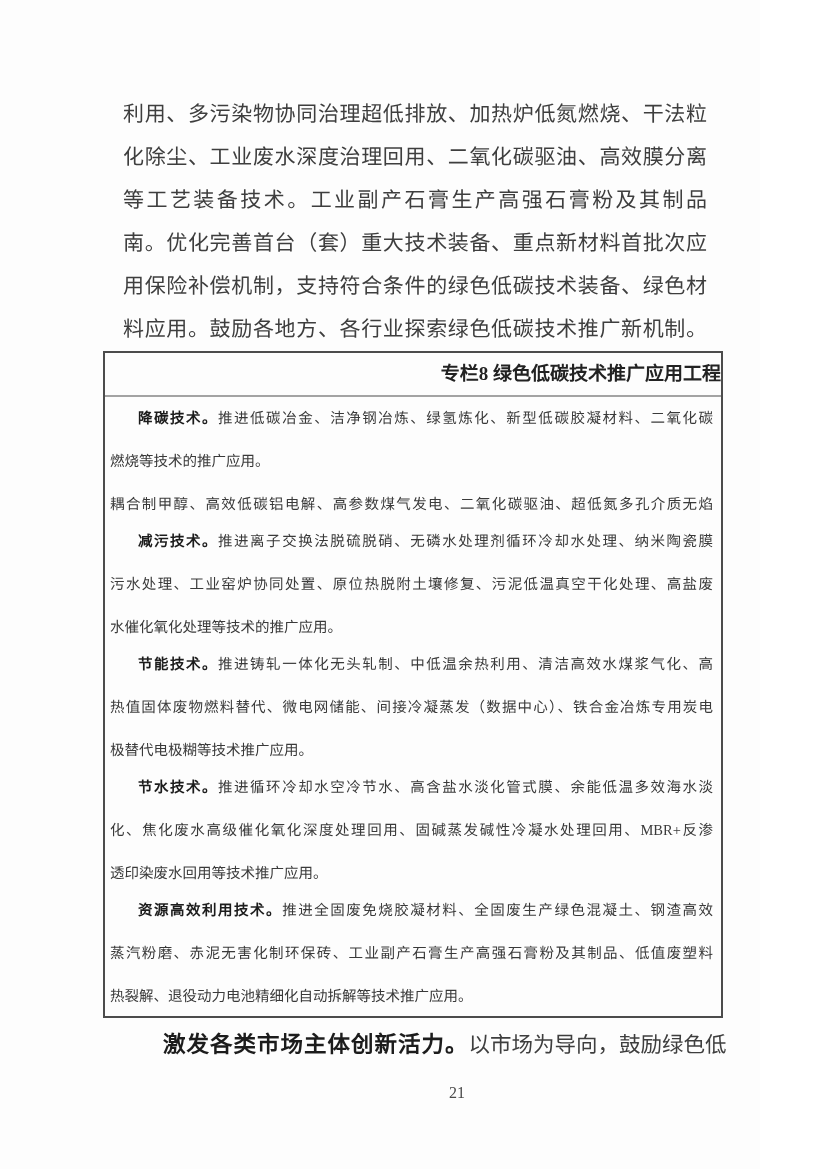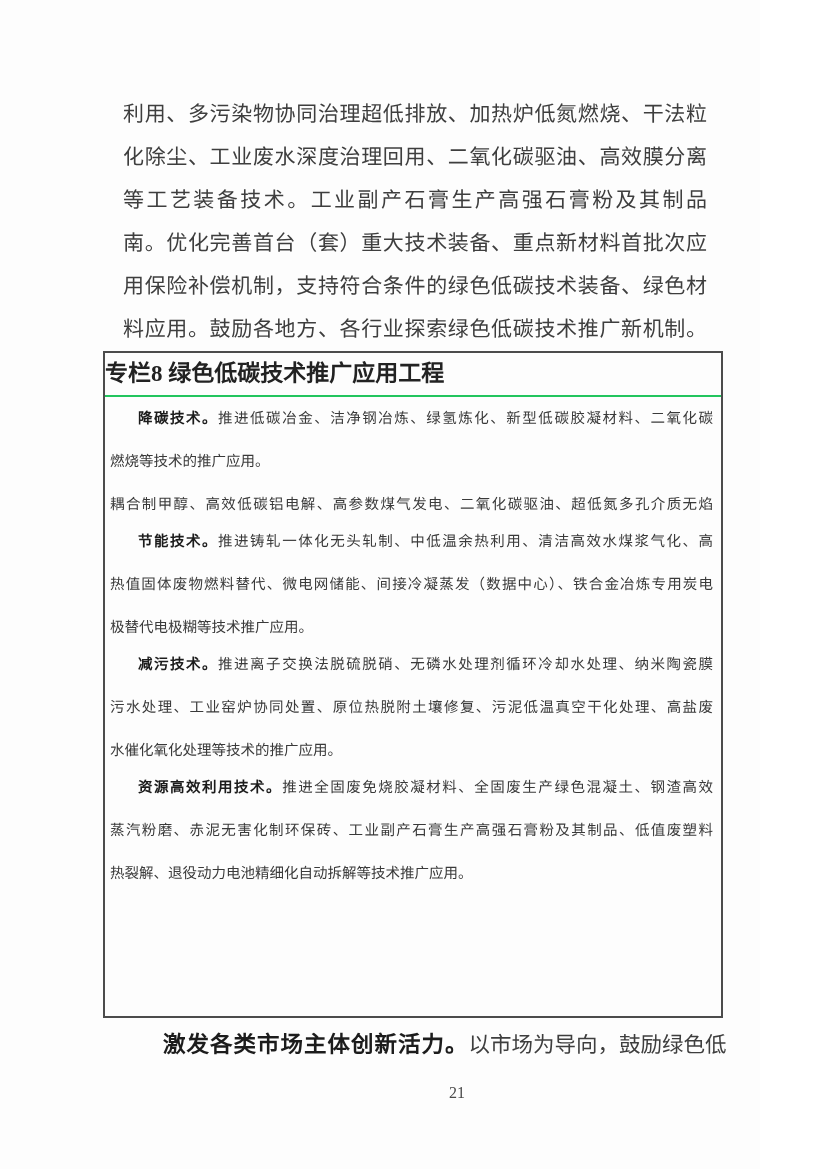--- a/index.html
+++ b/index.html
@@ -40,25 +40,25 @@
     width: 620px;
     height: 667px;
     border: 2px solid #4c4c4c;
     box-sizing: border-box;
     overflow: hidden;
     background: #fdfdfd;
   }
   .panel-title {
     height: 42px;
     line-height: 42px;
-    text-align: left;
+    text-align: right;
     font-weight: bold;
-    font-size: 23px;
+    font-size: 19px;
     color: #222222;
-    border-bottom: 2px solid #22c55e;
+    border-bottom: 2px solid #a3a3a3;
   }
   .panel-body {
     padding: 0 8px 0 5px;
   }
   .section { margin: 0; }
   .section + .section { margin-top: -6px; }
   .pline {
     font-size: 14.5px;
     height: 43px;
     line-height: 43px;
@@ -116,31 +116,36 @@
     <div class="panel-title">专栏8 绿色低碳技术推广应用工程</div>
     <div class="panel-body">
 
       <div class="section">
         <div class="pline fill first"><b>降碳技术。</b><span>推进低碳冶金、洁净钢冶炼、绿氢炼化、新型低碳胶凝材料、二氧化碳</span></div>
         <div class="pline">燃烧等技术的推广应用。</div>
         <div class="pline fill">耦合制甲醇、高效低碳铝电解、高参数煤气发电、二氧化碳驱油、超低氮多孔介质无焰</div>
       </div>
 
       <div class="section">
+        <div class="pline fill first"><b>减污技术。</b><span>推进离子交换法脱硫脱硝、无磷水处理剂循环冷却水处理、纳米陶瓷膜</span></div>
+        <div class="pline fill">污水处理、工业窑炉协同处置、原位热脱附土壤修复、污泥低温真空干化处理、高盐废</div>
+        <div class="pline">水催化氧化处理等技术的推广应用。</div>
+      </div>
+
+      <div class="section">
         <div class="pline fill first"><b>节能技术。</b><span>推进铸轧一体化无头轧制、中低温余热利用、清洁高效水煤浆气化、高</span></div>
         <div class="pline fill">热值固体废物燃料替代、微电网储能、间接冷凝蒸发（数据中心）、铁合金冶炼专用炭电</div>
         <div class="pline">极替代电极糊等技术推广应用。</div>
       </div>
 
       <div class="section">
-        <div class="pline fill first"><b>减污技术。</b><span>推进离子交换法脱硫脱硝、无磷水处理剂循环冷却水处理、纳米陶瓷膜</span></div>
-        <div class="pline fill">污水处理、工业窑炉协同处置、原位热脱附土壤修复、污泥低温真空干化处理、高盐废</div>
-        <div class="pline">水催化氧化处理等技术的推广应用。</div>
+        <div class="pline fill first"><b>节水技术。</b><span>推进循环冷却水空冷节水、高含盐水淡化管式膜、余能低温多效海水淡</span></div>
+        <div class="pline fill">化、焦化废水高级催化氧化深度处理回用、固碱蒸发碱性冷凝水处理回用、MBR+反渗</div>
+        <div class="pline">透印染废水回用等技术推广应用。</div>
       </div>
-
 
       <div class="section">
         <div class="pline fill first"><b>资源高效利用技术。</b><span>推进全固废免烧胶凝材料、全固废生产绿色混凝土、钢渣高效</span></div>
         <div class="pline fill">蒸汽粉磨、赤泥无害化制环保砖、工业副产石膏生产高强石膏粉及其制品、低值废塑料</div>
         <div class="pline">热裂解、退役动力电池精细化自动拆解等技术推广应用。</div>
       </div>
 
     </div>
   </div>
 

